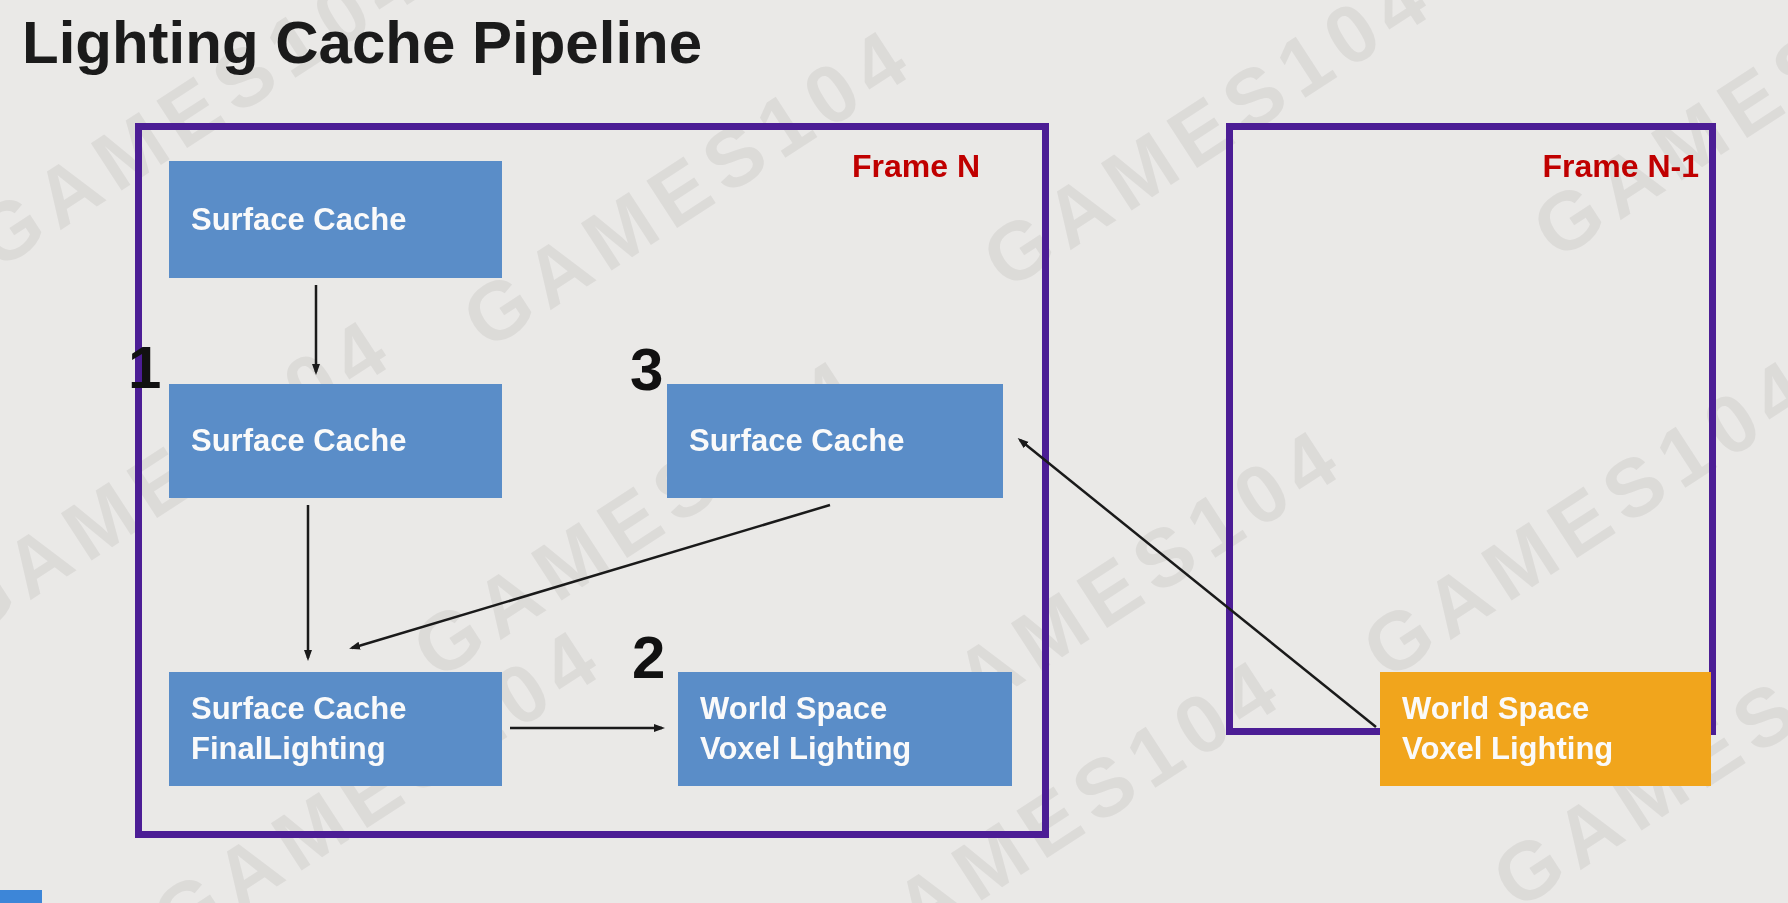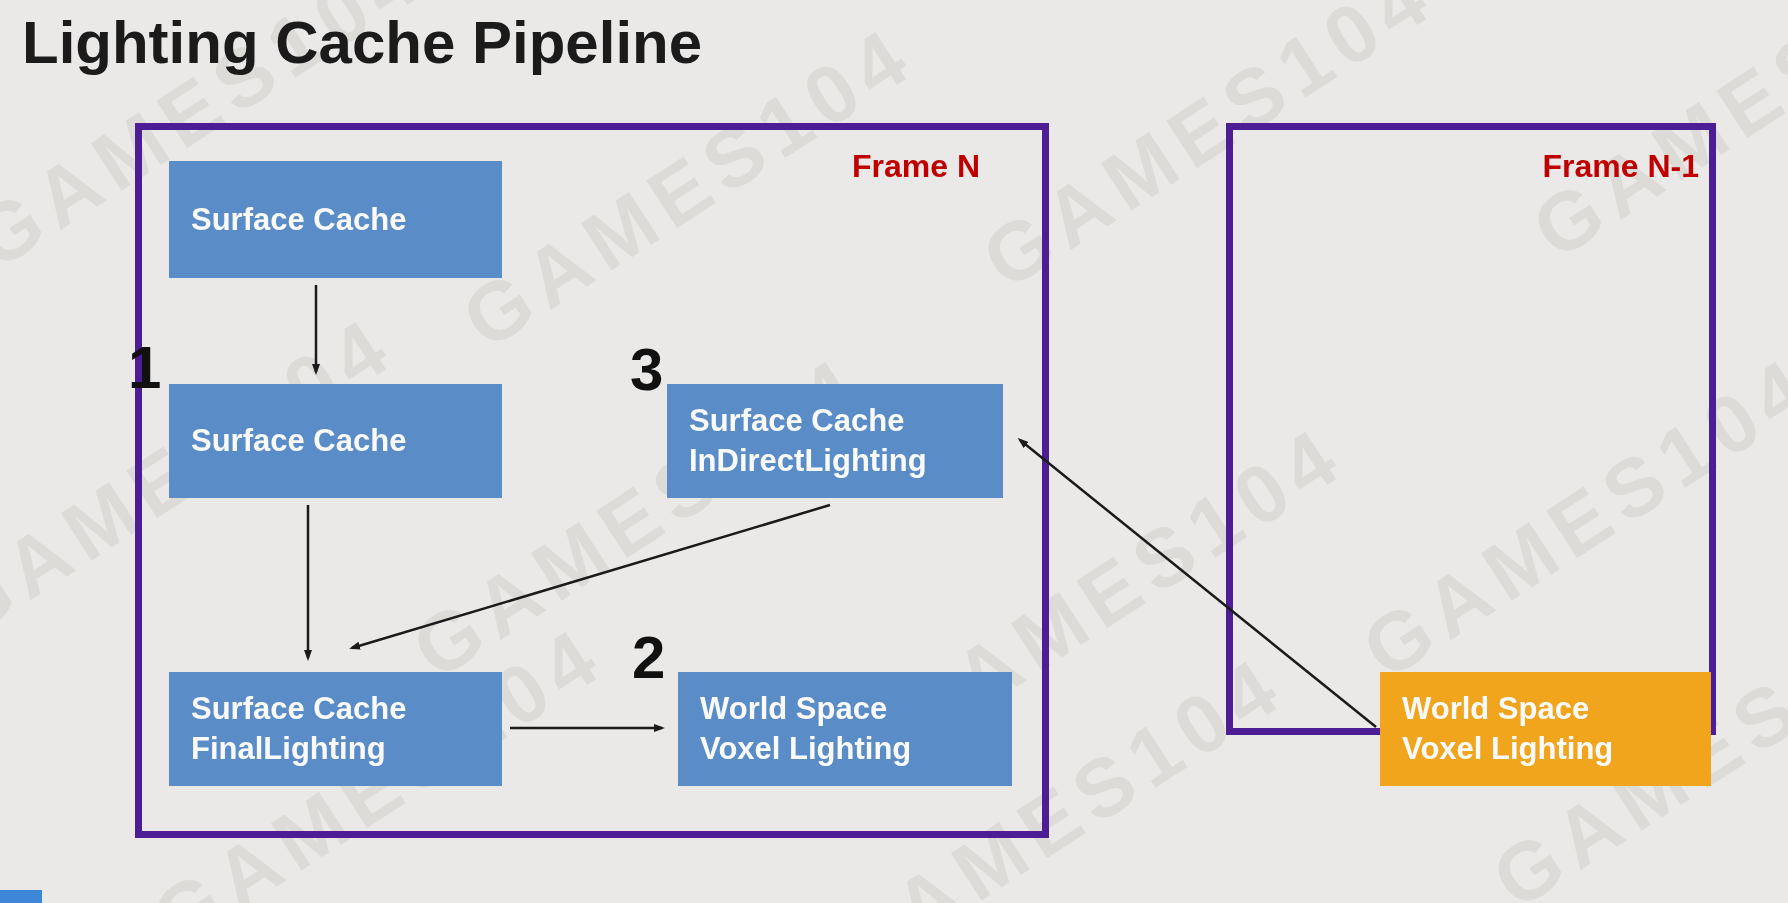--- a/index.html
+++ b/index.html
@@ -86,21 +86,20 @@
 <div class="node blue" style="left:169px;top:161px;width:333px;height:117px">
   <span>Surface Cache</span>
 </div>
 
 <div class="node blue" style="left:169px;top:384px;width:333px;height:114px">
   <span>Surface Cache</span>
 </div>
 
 <div class="node blue" style="left:667px;top:384px;width:336px;height:114px">
   <span>Surface Cache</span>
-  <span>InDirectLighting</span>
 </div>
 
 <div class="node blue" style="left:169px;top:672px;width:333px;height:114px">
   <span>Surface Cache</span>
   <span>FinalLighting</span>
 </div>
 
 <div class="node blue" style="left:678px;top:672px;width:334px;height:114px">
   <span>World Space</span>
   <span>Voxel Lighting</span>

